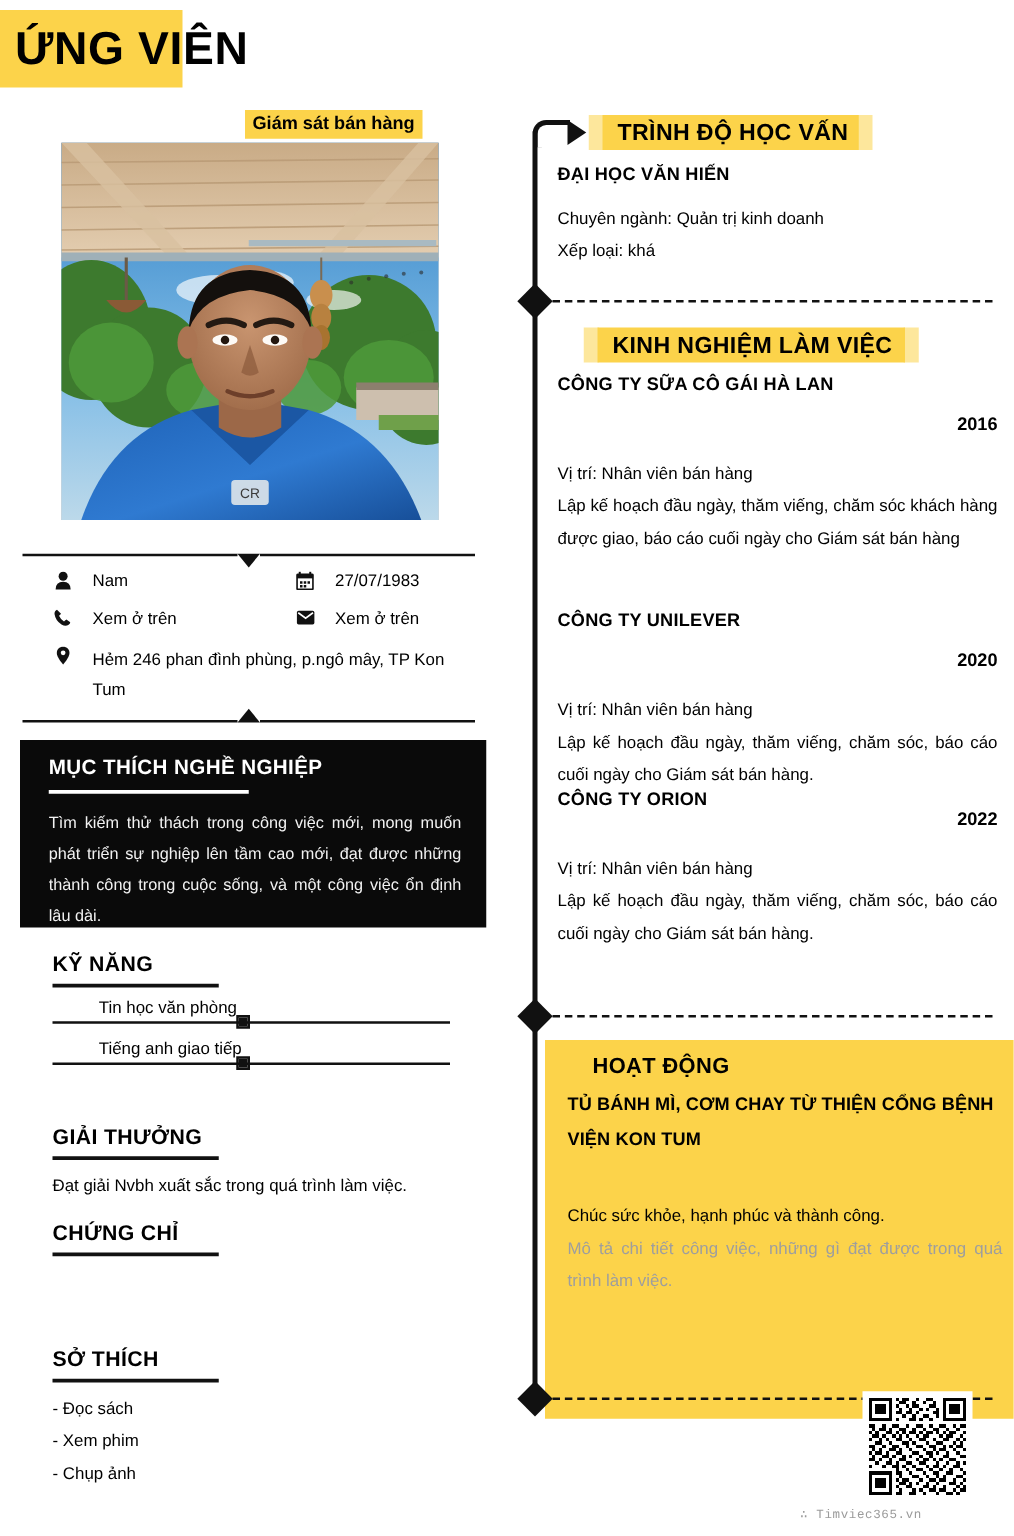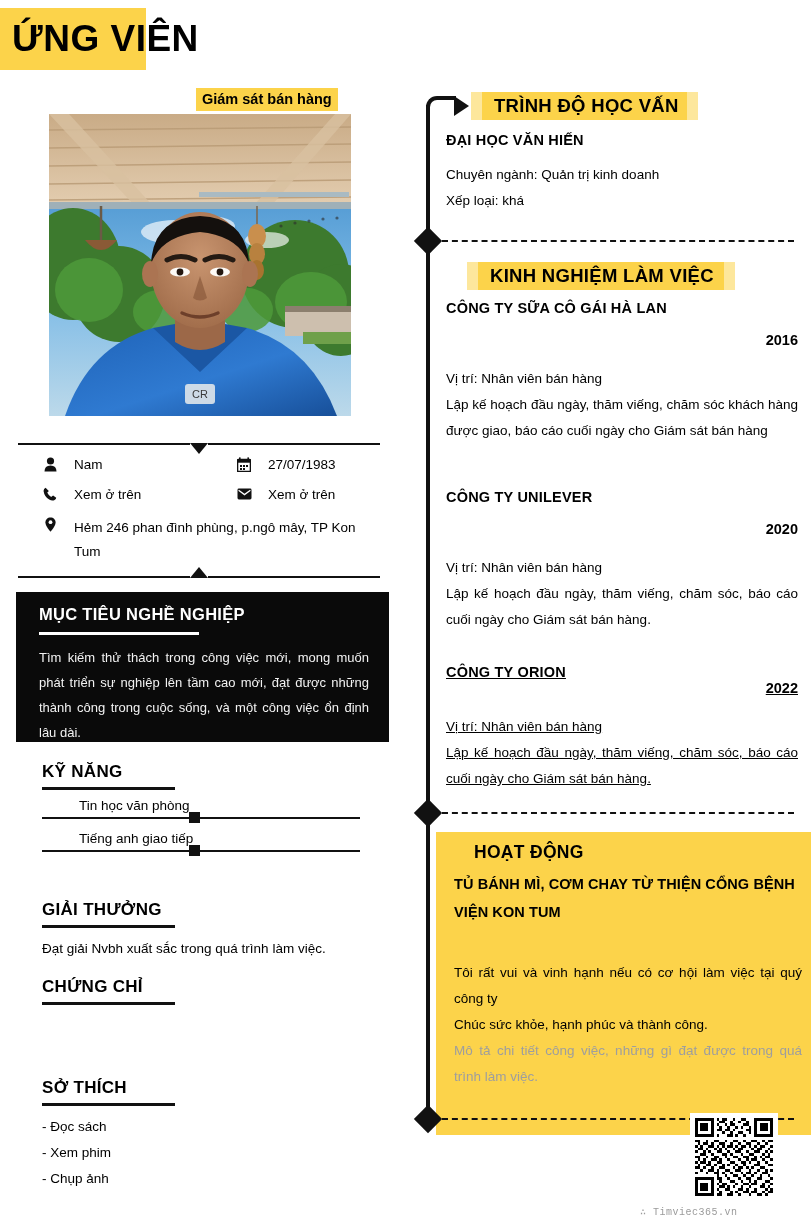--- a/index.html
+++ b/index.html
@@ -436,21 +436,21 @@
         </span>
         <span class="addr">Hẻm 246 phan đình phùng, p.ngô mây, TP Kon Tum</span>
       </div>
     </div>
 
     <div class="div-line" style="left:18px; top:576px; width:172px;"></div>
     <div class="div-line" style="left:208px; top:576px; width:172px;"></div>
     <div class="tri-up" style="left:190px; top:567px;"></div>
 
     <div class="obj-card">
-      <div class="obj-title">MỤC TIÊU NGHỀ NGHIỆP</div>
+      <div class="obj-title">MỤC THÍCH NGHỀ NGHIỆP</div>
       <div class="obj-rule"></div>
       <div class="obj-body">Tìm kiếm thử thách trong công việc mới, mong muốn phát triển sự nghiệp lên tầm cao mới, đạt được những thành công trong cuộc sống, và một công việc ổn định lâu dài.</div>
     </div>
 
     <div class="sec" style="top:762px;">
       <div class="sec-title">KỸ NĂNG</div>
       <div class="sec-rule"></div>
       <div style="margin-top:8px;">
         <div class="skill">
           <div class="skill-name">Tin học văn phòng</div>
@@ -524,32 +524,31 @@
       <div class="r-desc">Lập kế hoạch đầu ngày, thăm viếng, chăm sóc khách hàng được giao, báo cáo cuối ngày cho Giám sát bán hàng</div>
     </div>
 
     <div class="r-item" style="top:489px;">
       <div class="r-company">CÔNG TY UNILEVER</div>
       <div class="r-year" style="margin-top:16px;">2020</div>
       <div class="r-pos" style="margin-top:18px;">Vị trí: Nhân viên bán hàng</div>
       <div class="r-desc">Lập kế hoạch đầu ngày, thăm viếng, chăm sóc, báo cáo cuối ngày cho Giám sát bán hàng.</div>
     </div>
 
-    <div class="r-item" style="top:664px;text-decoration:underline;">
+    <div class="r-item" style="top:632px;">
       <div class="r-company">CÔNG TY ORION</div>
       <div class="r-year" style="">2022</div>
       <div class="r-pos" style="margin-top:18px;">Vị trí: Nhân viên bán hàng</div>
       <div class="r-desc">Lập kế hoạch đầu ngày, thăm viếng, chăm sóc, báo cáo cuối ngày cho Giám sát bán hàng.</div>
     </div>
 
     <div class="act-panel">
       <div class="act-title">HOẠT ĐỘNG</div>
       <div class="act-sub">TỦ BÁNH MÌ, CƠM CHAY TỪ THIỆN CỔNG BỆNH VIỆN KON TUM</div>
       <div class="act-body">
-        <div>Tôi rất vui và vinh hạnh nếu có cơ hội làm việc tại quý công ty</div>
         <div>Chúc sức khỏe, hạnh phúc và thành công.</div>
         <div class="act-muted"> Mô tả chi tiết công việc, những gì đạt được trong quá trình làm việc.</div>
       </div>
     </div>
 
     <div class="tl-diamond" style="top:1109px;"></div>
     <div class="tl-dash" style="top:1118px; width:352px;"></div>
   </div>
 
   <div class="qr-wrap">

